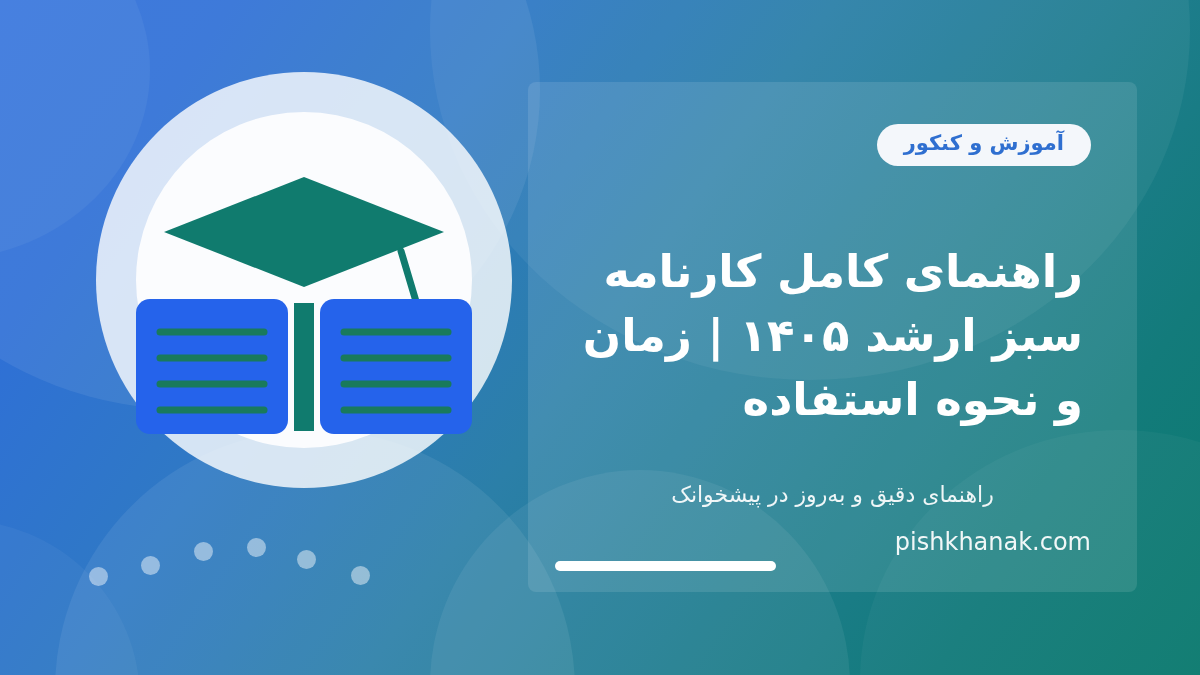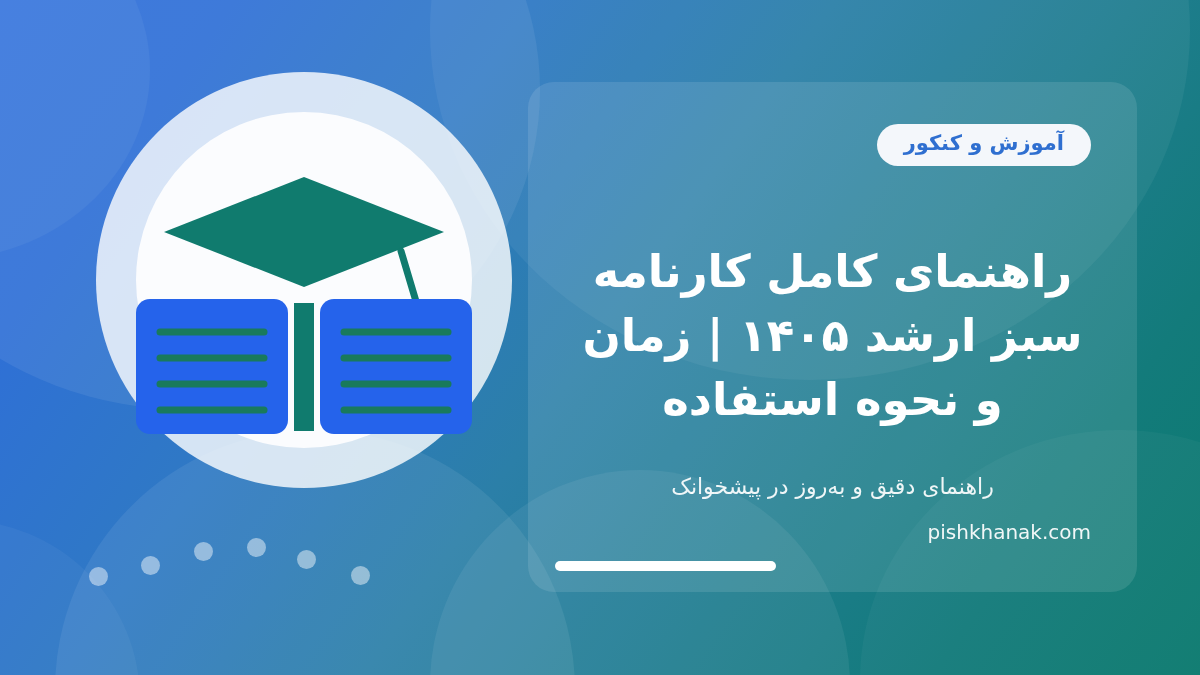--- a/index.html
+++ b/index.html
@@ -87,21 +87,21 @@
     border-radius: 50%;
     background: #fbfcfe;
   }
   .emblem-art { position: absolute; inset: 0; }
 
   
   .card {
     position: absolute;
     left: 528px; top: 82px;
     width: 609px; height: 510px;
-    border-radius: 26px;
+    border-radius: 8px;
     background: rgba(255,255,255,0.11);
     box-sizing: border-box;
     padding: 42px 46px 34px 46px;
     display: flex;
     flex-direction: column;
   }
 
   .badge {
     align-self: flex-start;
     background: #f4f7fb;
@@ -109,45 +109,45 @@
     border-radius: 999px;
     padding: 9px 27px 12px 27px;
     font-size: 21px;
     font-weight: 700;
     line-height: 1;
     letter-spacing: 0;
     white-space: nowrap;
   }
 
   .card-title {
-    margin: 0;
+    margin: 8px;
     margin-top: 74px;
     color: #ffffff;
     font-size: 45px;
     font-weight: 700;
     line-height: 1.42;
-    text-align: center;
+    text-align: right;
     letter-spacing: 0;
   }
 
   .card-sub {
     margin: 0;
     margin-top: 38px;
     color: rgba(255,255,255,0.92);
     font-size: 22px;
     font-weight: 400;
     text-align: center;
     line-height: 1.5;
   }
 
   .card-domain {
     margin: 0;
     margin-top: 16px;
     color: rgba(255,255,255,0.93);
-    font-size: 20px;
+    font-size: 24px;
     font-weight: 400;
     text-align: right;
     direction: ltr;
     line-height: 1.3;
   }
 
   .card-accent {
     position: absolute;
     left: 27px; bottom: 21px;
     width: 221px; height: 10px;

